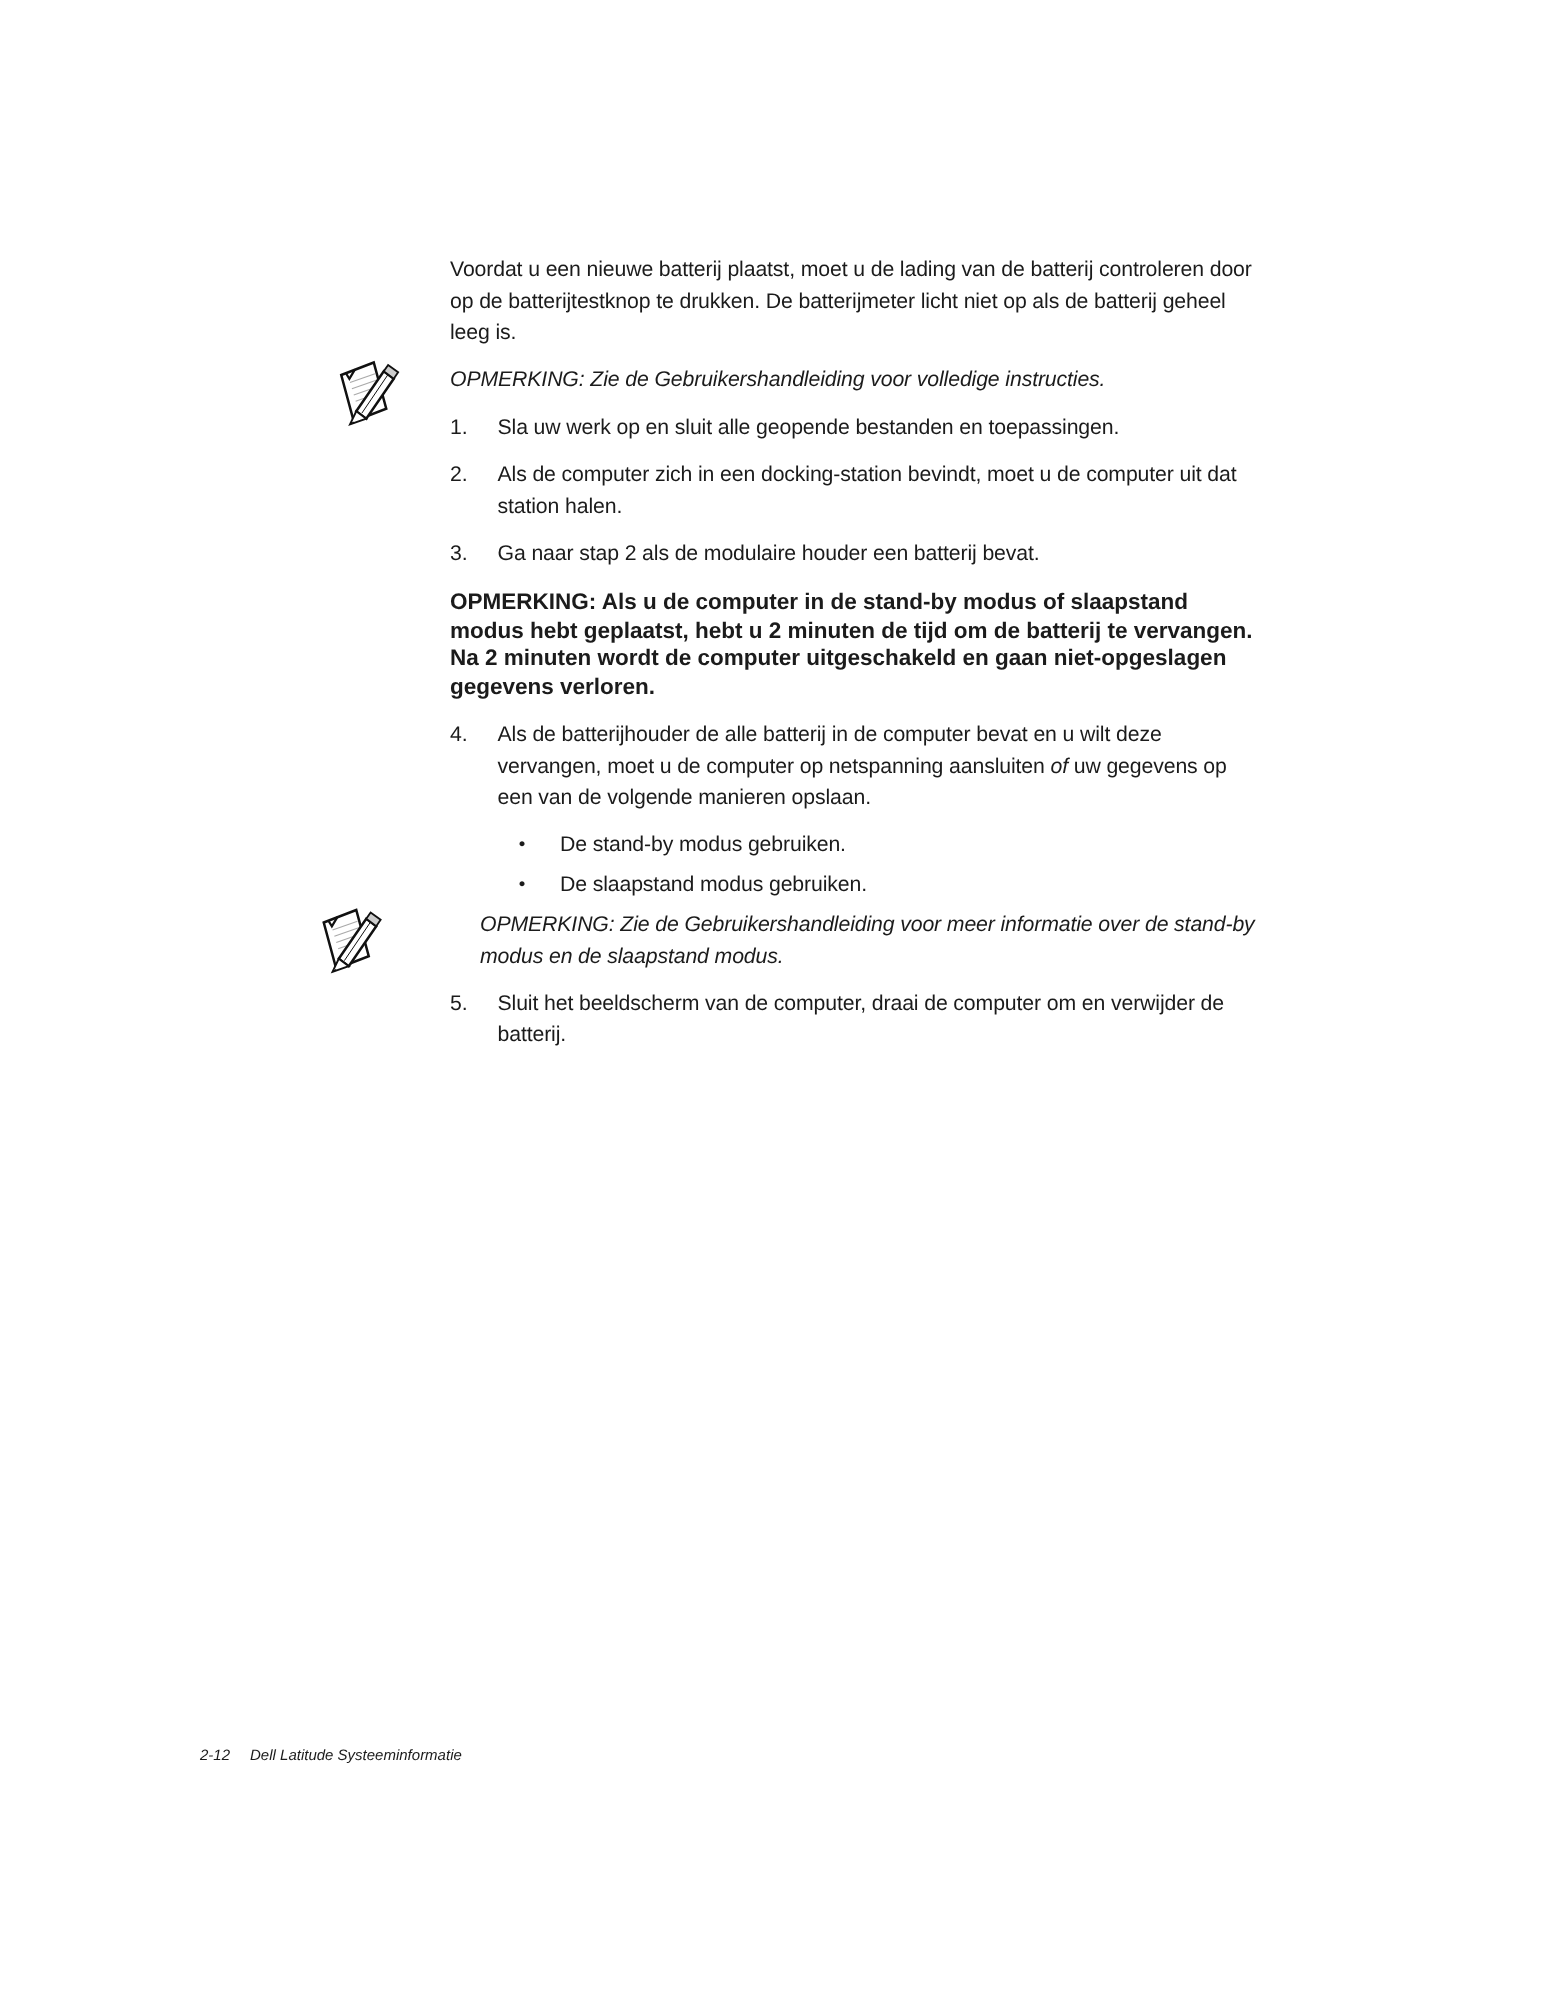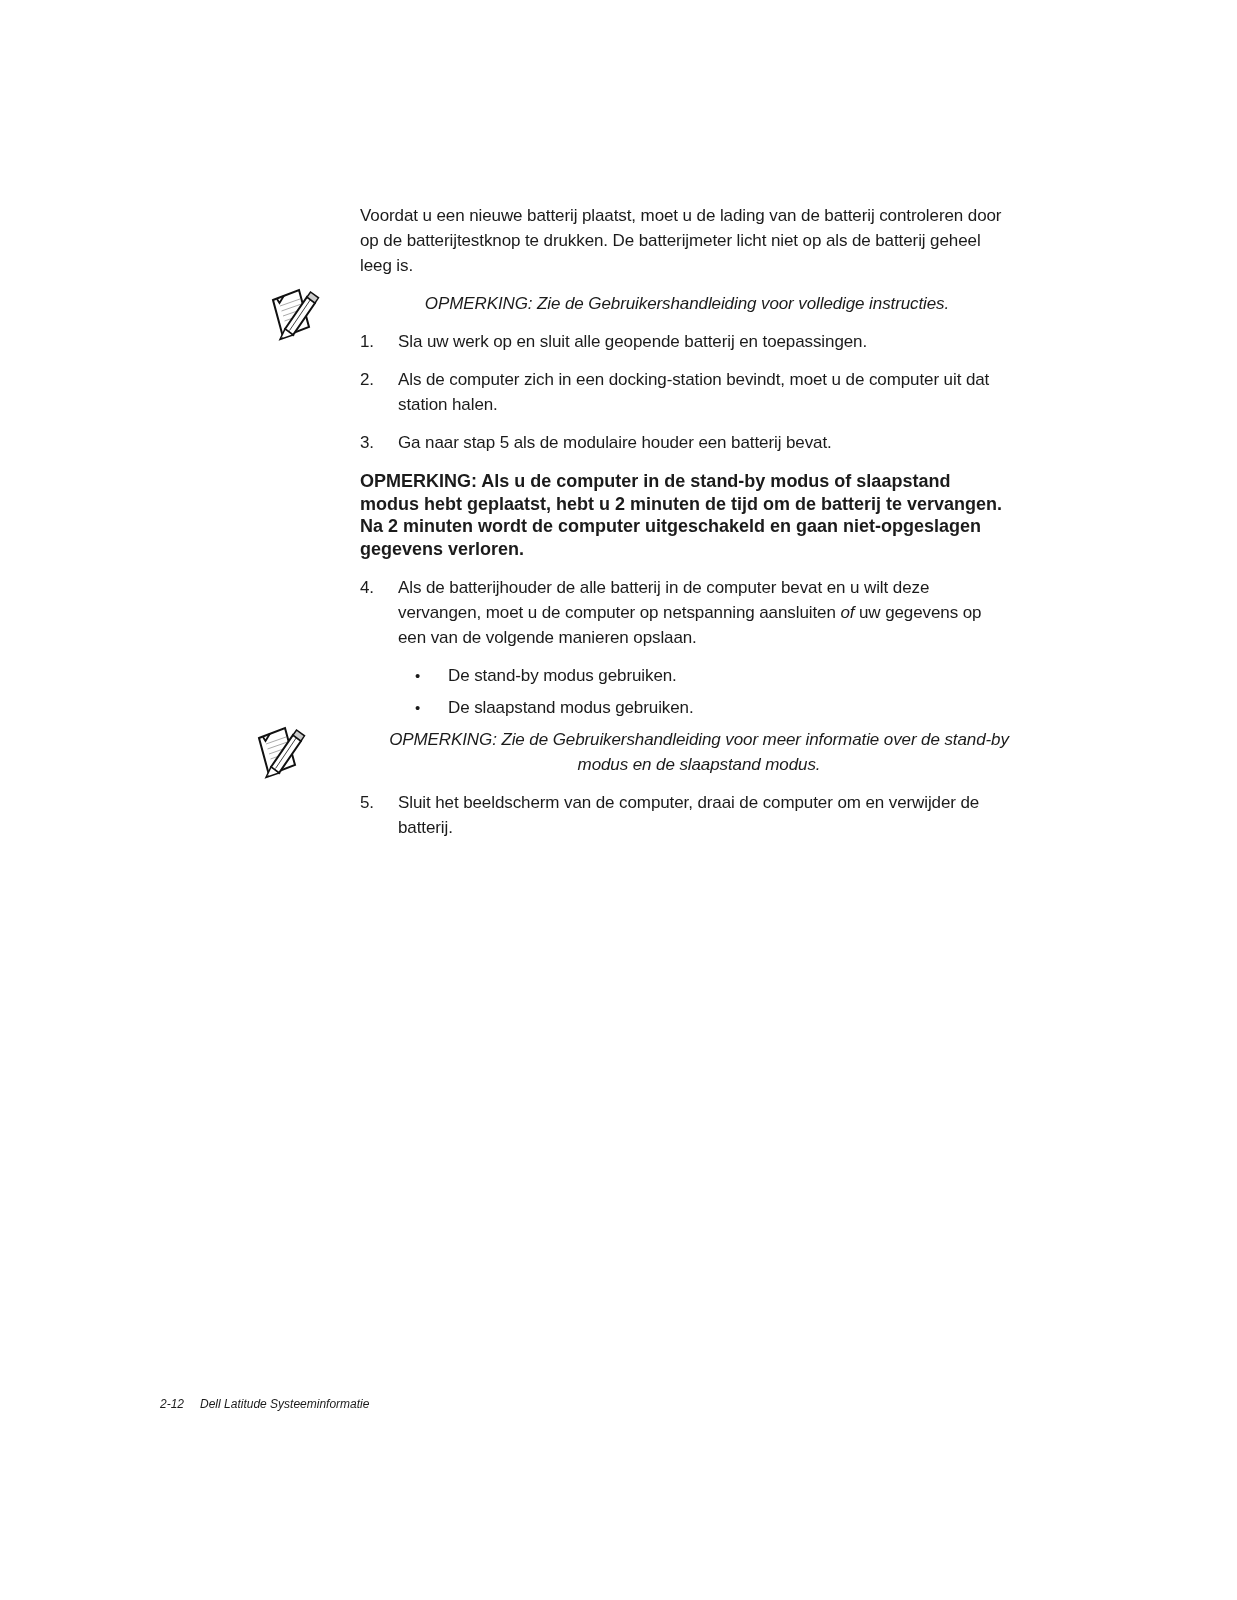--- a/index.html
+++ b/index.html
@@ -20,21 +20,20 @@
     width: 654px;
     font-size: 17px;
     line-height: 25px;
     letter-spacing: -0.1px;
   }
   .para { margin: 0 0 13px 0; }
   .note {
     position: relative;
     margin: 0 0 13px 0;
     font-style: italic;
-    text-align: center;
   }
   .note-text { margin: 0; }
   .note-icon {
     position: absolute;
     left: -97px;
     top: -8px;
     width: 60px;
     height: 58px;
     display: block;
   }
@@ -88,31 +87,31 @@
           <polygon points="22,46 30,52 17,56.5" fill="#ffffff" stroke="#111111" stroke-width="1.5"></polygon>
           <polygon points="19.5,54.2 17,56.5 20.8,55.3" fill="#111111"></polygon>
           <polygon points="44,14 52,20 55.5,14.8 47.5,9" fill="#cccccc" stroke="#111111" stroke-width="1.5"></polygon>
         </svg>
       </span>
       <p class="note-text">OPMERKING: Zie de Gebruikershandleiding voor volledige instructies.</p>
     </div>
 
     <div class="step">
       <span class="step-num">1.</span>
-      <span class="step-body">Sla uw werk op en sluit alle geopende batterij en toepassingen.</span>
+      <span class="step-body">Sla uw werk op en sluit alle geopende bestanden en toepassingen.</span>
     </div>
 
     <div class="step">
       <span class="step-num">2.</span>
       <span class="step-body">Als de computer zich in een docking-station bevindt, moet u de computer uit dat station halen.</span>
     </div>
 
     <div class="step">
       <span class="step-num">3.</span>
-      <span class="step-body">Ga naar stap 5 als de modulaire houder een batterij bevat.</span>
+      <span class="step-body">Ga naar stap 2 als de modulaire houder een batterij bevat.</span>
     </div>
 
     <p class="warning">OPMERKING: Als u de computer in de stand-by modus of slaapstand modus hebt geplaatst, hebt u 2 minuten de tijd om de batterij te vervangen. Na 2 minuten wordt de computer uitgeschakeld en gaan niet-opgeslagen gegevens verloren.</p>
 
     <div class="step">
       <span class="step-num">4.</span>
       <span class="step-body"><span>Als de batterijhouder de alle batterij in de computer bevat en u wilt deze vervangen, moet u de computer op netspanning aansluiten </span><span class="it">of</span><span> uw gegevens op een van de volgende manieren opslaan.</span></span>
     </div>
 
     <div class="bullets-group">

